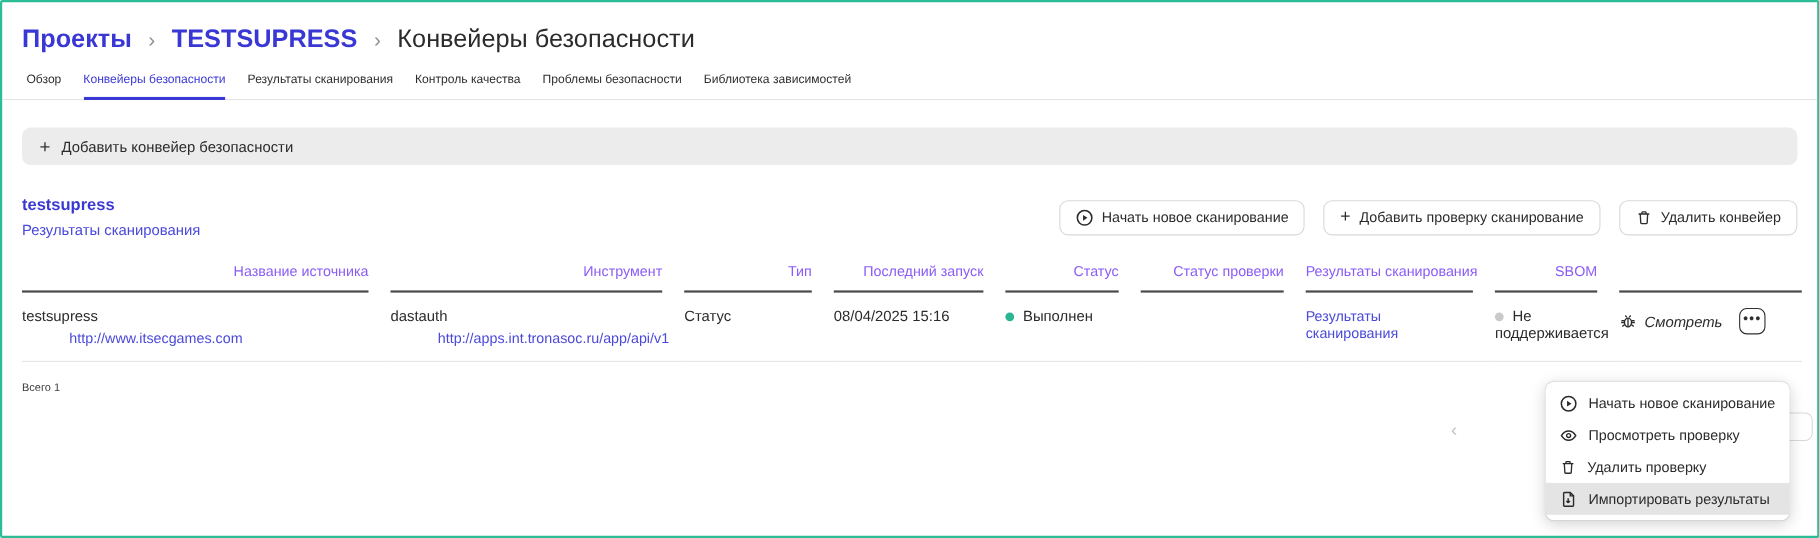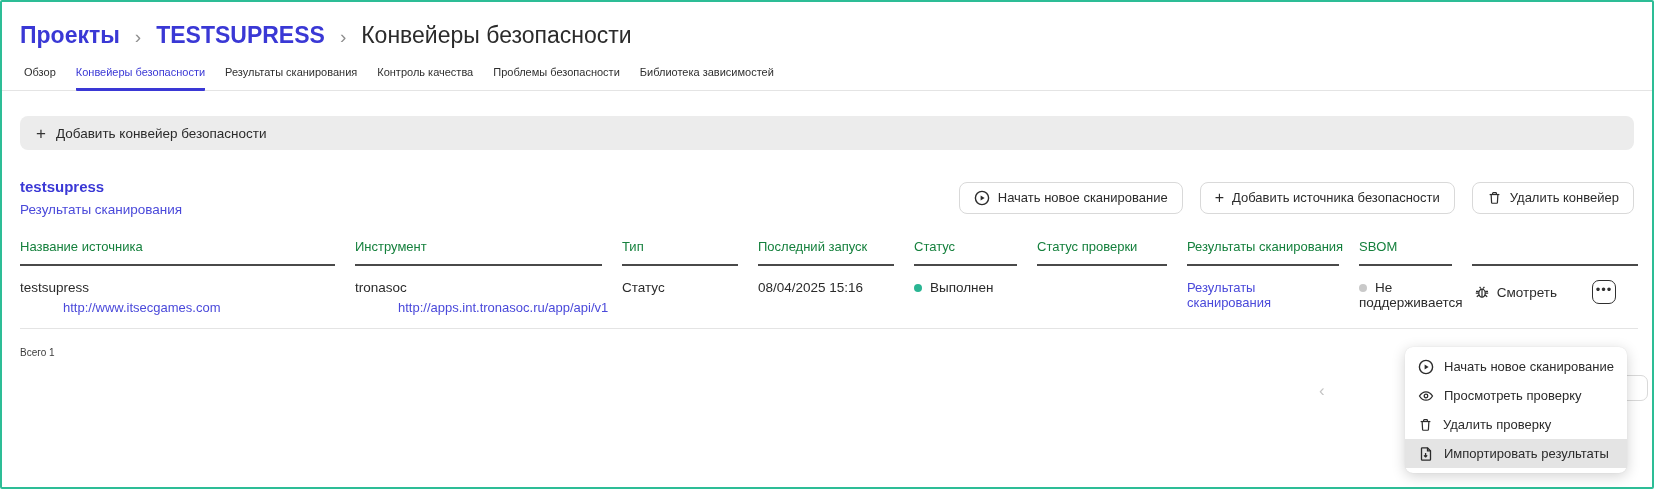--- a/index.html
+++ b/index.html
@@ -34,30 +34,30 @@
   .btn-group { display:flex; gap:17px; }
   .btn {
     height:32px; border:1px solid #d9d9d9; border-radius:8px; background:#fff;
     display:flex; align-items:center; gap:8px; padding:0 14px;
     font-size:13px; color:#2b2b2b; cursor:pointer; white-space:nowrap;
   }
   .btn svg, .btn .plus { flex:0 0 auto; }
   .btn .plus { font-size:16px; }
   
   table { border-collapse:collapse; table-layout:fixed; width:1618px; margin:22px 18px 0 18px; }
-  th { text-align:left; font-weight:500; font-size:13px; color:#15803d; padding:0 20px 0 0; vertical-align:bottom; }
+  th { text-align:right; font-weight:500; font-size:13px; color:#8b5cf6; padding:0 20px 0 0; vertical-align:bottom; }
   th .th-inner { border-bottom:2px solid #4a4a4a; padding-bottom:10px; white-space:nowrap; }
   td { padding:14px 20px 13px 0; vertical-align:top; font-size:13.5px; color:#2b2b2b; border-bottom:1px solid #e4e4e4; }
   .cell-sub a, .cell-link { color:#4a49da; font-size:13px; text-decoration:none; cursor:pointer; }
   .cell-sub { margin-top:5px;padding-left:43px; }
   .dot { display:inline-block; width:8px; height:8px; border-radius:50%; margin-right:8px; vertical-align:middle; }
   .dot.green { background:#2ab593; }
   .dot.gray { background:#c9c9c9; }
   .sbom-text { display:inline; }
-  .action-cell { display:flex; justify-content:flex-end; align-items:center; gap:35px; padding-right:2px; }
+  .action-cell { display:flex; justify-content:flex-start; align-items:center; gap:15px; padding-right:2px;font-style:italic; }
   .view-btn { display:flex; align-items:center; gap:7px; cursor:pointer; color:#2b2b2b; }
   .more-btn {
     width:24px; height:24px; border:1.5px solid #2f2f2f; border-radius:7px;
     display:flex; align-items:center; justify-content:center; cursor:pointer; background:#fff;
   }
   .more-btn span { font-size:13px; letter-spacing:1px; line-height:0; margin-top:-4px; color:#2f2f2f; }
   
   .footer { margin:18px 18px 0 18px; font-size:10px; color:#3c3c3c; }
   
   .page-prev { position:absolute; left:1317px; top:379px; color:#c4c4c4; font-size:17px; cursor:pointer; z-index:1; }
@@ -113,21 +113,21 @@
     <div class="btn-group">
       <button class="btn">
         <svg class="icon" width="16" height="16" viewBox="0 0 16 16">
             <circle cx="8" cy="8" r="6.6" fill="none" stroke="#2b2b2b" stroke-width="1.4"></circle>
             <path d="M6.6 5.4 L10.6 8 L6.6 10.6 Z" fill="#2b2b2b"></path>
           </svg>
         <span>Начать новое сканирование</span>
       </button>
       <button class="btn">
         <span class="plus">+</span>
-        <span>Добавить источника безопасности</span>
+        <span>Добавить проверку сканирование</span>
       </button>
       <button class="btn">
         <svg class="icon" width="15" height="16" viewBox="0 0 16 16" fill="none" stroke="#2b2b2b" stroke-width="1.3">
             <path d="M2.8 4.3h10.4"></path>
             <path d="M6 4.3V3c0-.4.3-.7.7-.7h2.6c.4 0 .7.3.7.7v1.3"></path>
             <path d="M4.4 4.3l.5 8.6c0 .4.3.7.7.7h4.8c.4 0 .7-.3.7-.7l.5-8.6"></path>
           </svg>
         <span>Удалить конвейер</span>
       </button>
     </div>
@@ -176,21 +176,21 @@
           </th>
       </tr>
     </thead>
     <tbody>
       <tr>
         <td>
           <div>testsupress</div>
           <div class="cell-sub"><a>http://www.itsecgames.com</a></div>
         </td>
         <td>
-          <div>tronasoc</div>
+          <div>dastauth</div>
           <div class="cell-sub"><a>http://apps.int.tronasoc.ru/app/api/v1</a></div>
         </td>
         <td>Статус</td>
         <td>08/04/2025 15:16</td>
         <td>
           <span class="dot green"></span><span>Выполнен</span>
         </td>
         <td></td>
         <td>
           <span class="cell-link">Результаты сканирования</span>

